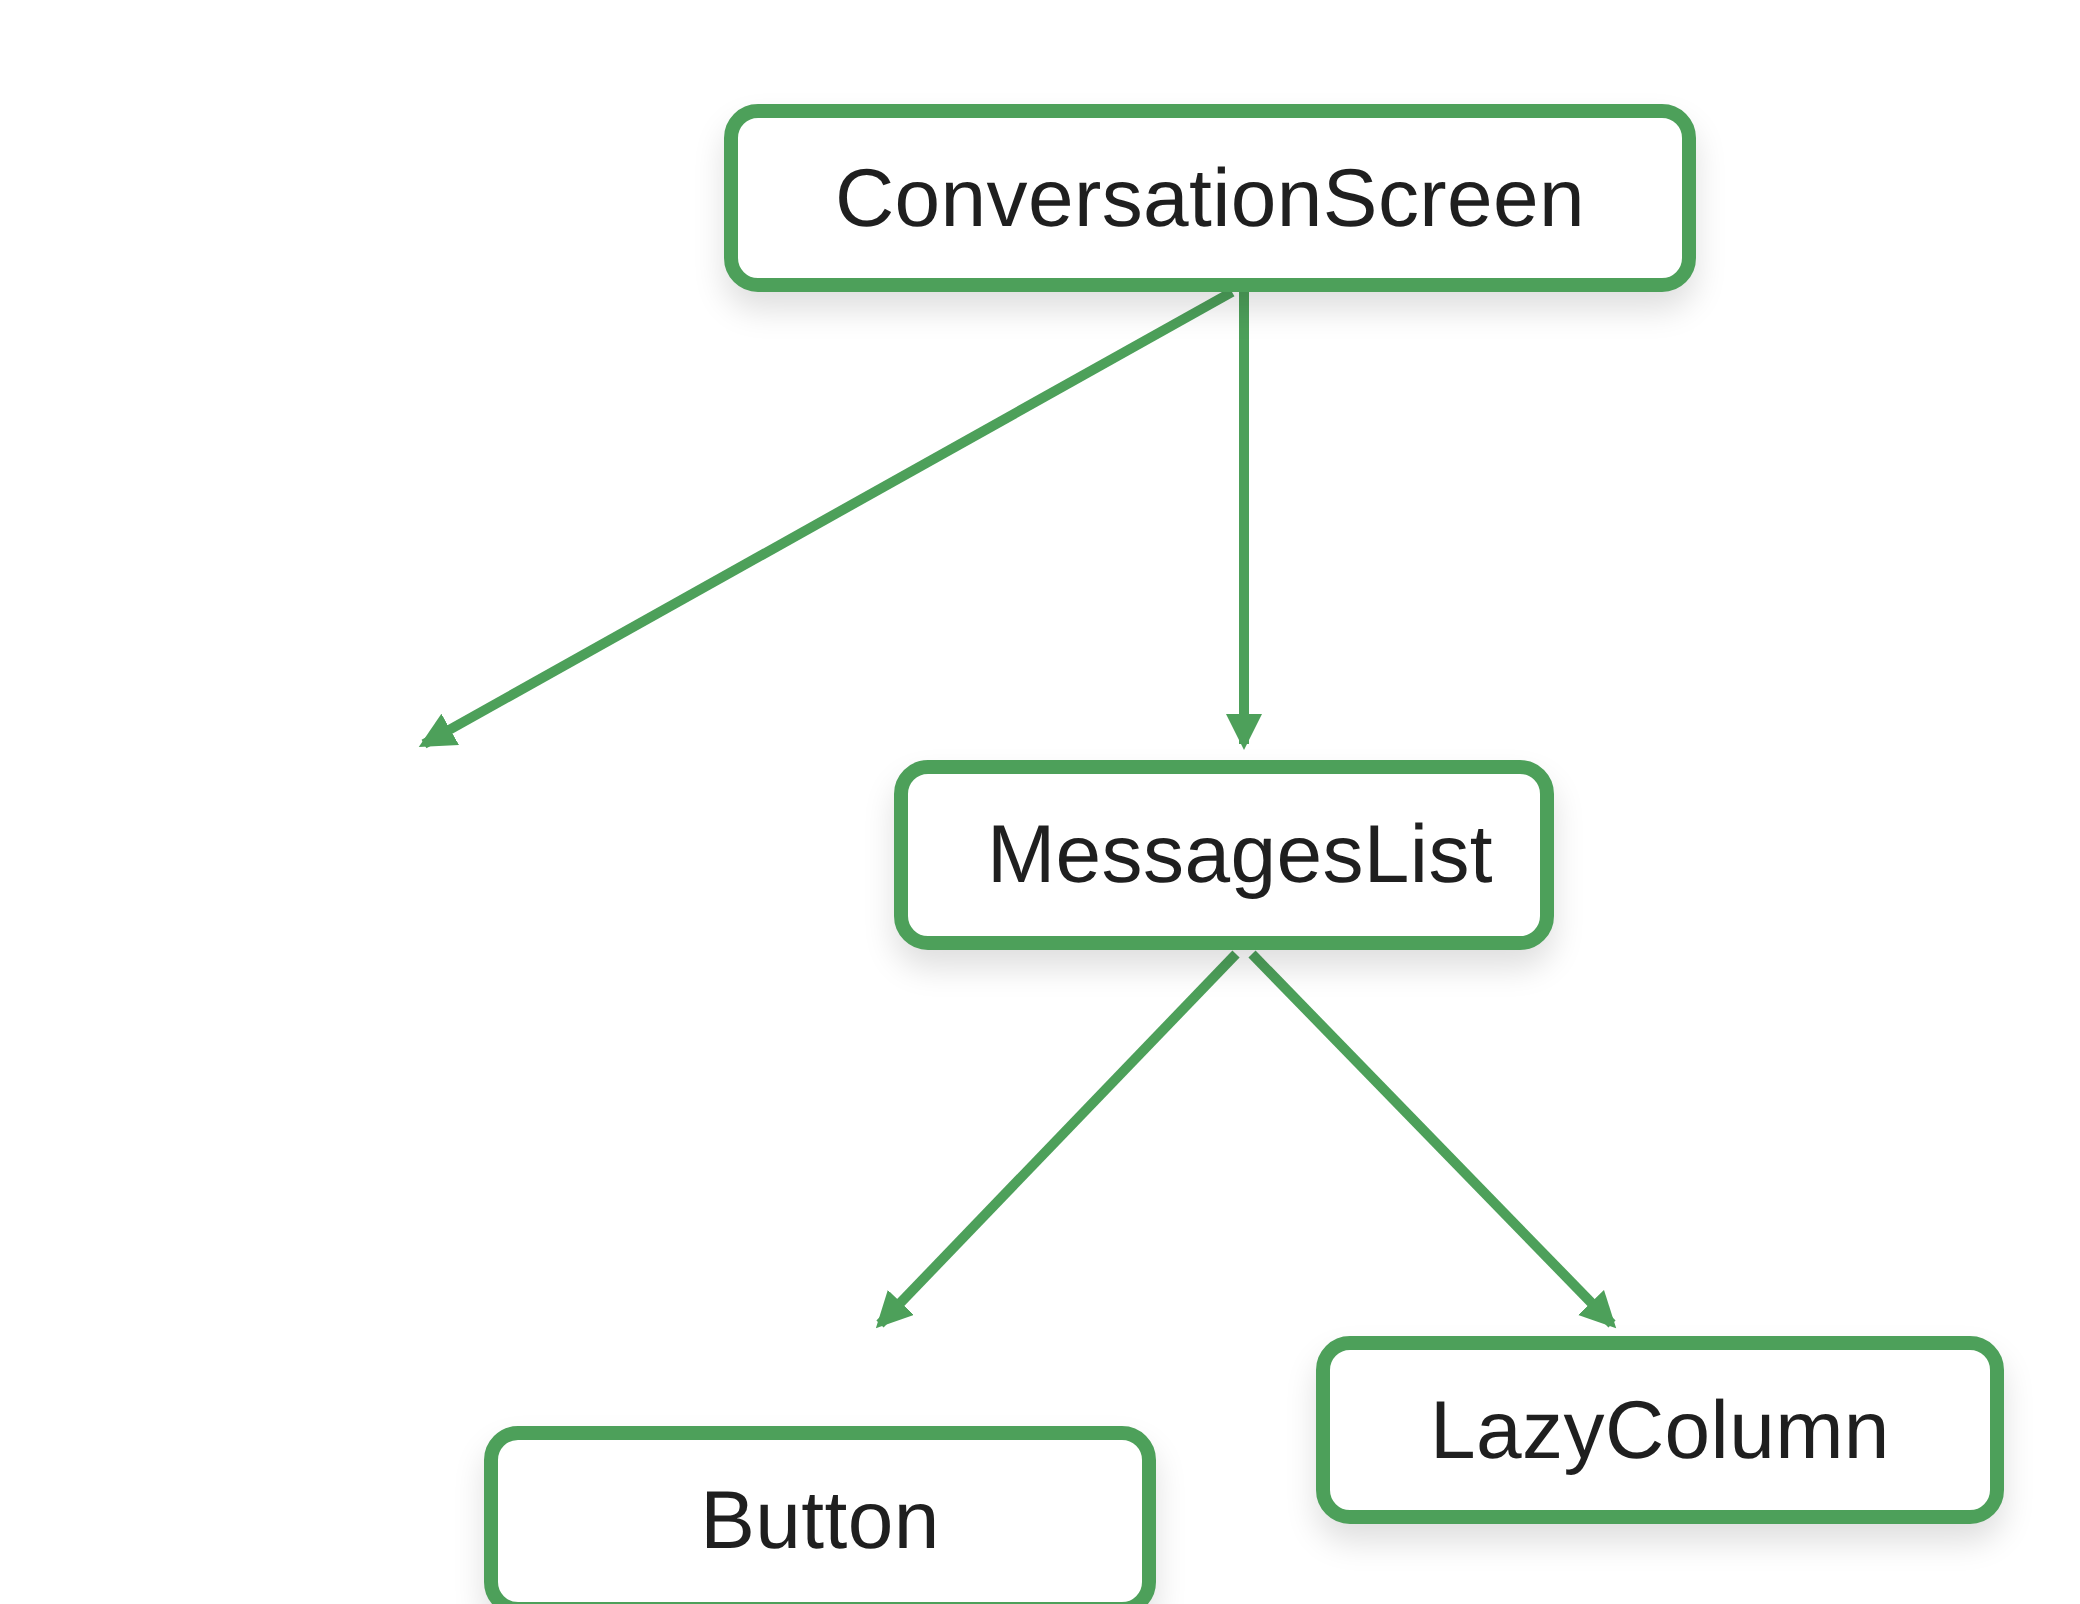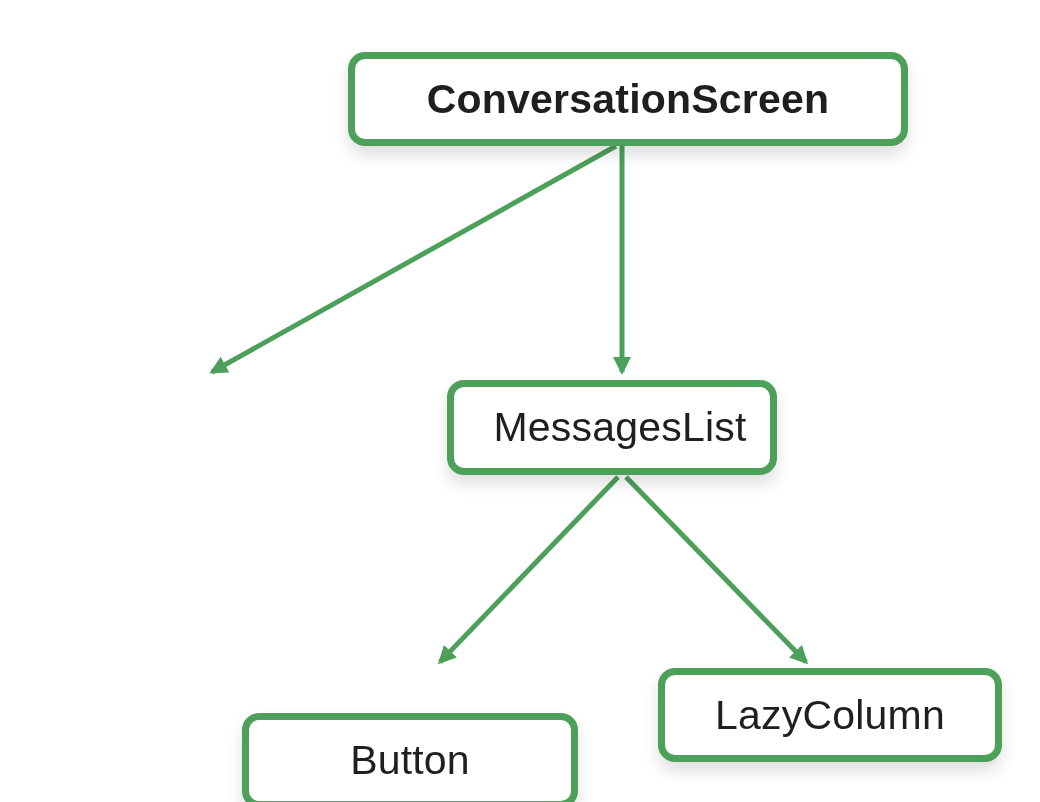--- a/index.html
+++ b/index.html
@@ -33,21 +33,21 @@
     align-items: center;
     justify-content: center;
     box-shadow: 0 9px 16px rgba(0,0,0,0.13);
   }
   .node .label {
     font-size: 41px;
     color: #1f1f1f;
     letter-spacing: 0.2px;
     white-space: nowrap;
   }
-  #node-conversation-screen { left: 348px; top: 52px;  width: 560px; height: 94px; font-weight: bold; }
+  #node-conversation-screen { left: 362px; top: 52px;  width: 486px; height: 94px; }
   #node-user-input          { left: 50px;  top: 380px; width: 335px; height: 93px; }
   #node-messages-list       { left: 447px; top: 380px; width: 330px; height: 95px; padding-left: 16px; }
   #node-button              { left: 242px; top: 668px; width: 336px; height: 95px; margin-top: 45px; }
   #node-lazy-column         { left: 658px; top: 668px; width: 344px; height: 94px; }
 </style>
 </head>
 <body>
 
 <div class="canvas">
 

